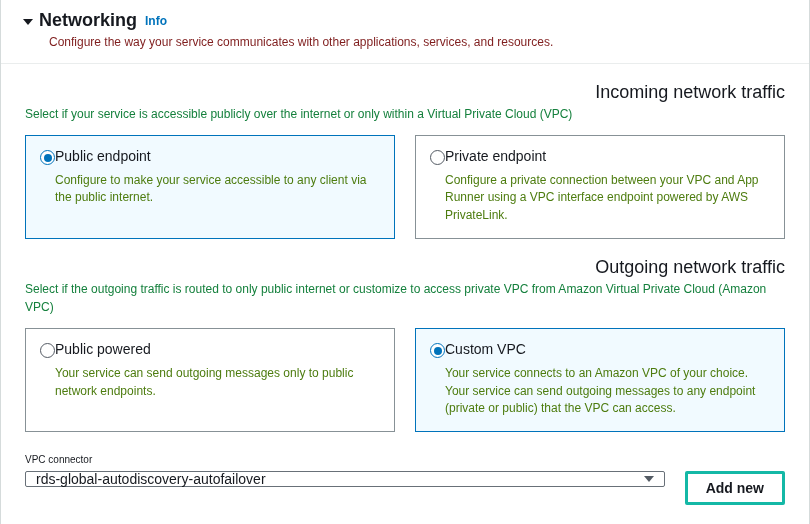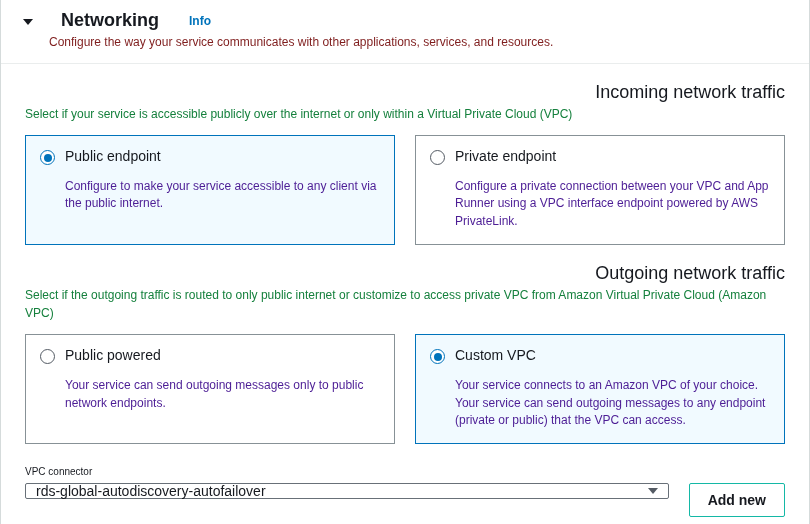--- a/index.html
+++ b/index.html
@@ -12,21 +12,21 @@
   }
   .panel {
     border: 1px solid #d5dbdb;
     border-top: none;
     background: #ffffff;
     padding: 0;
   }
   .panel-header {
     display: flex;
     align-items: center;
-    gap: 26px;
+    gap: 4px;
     padding: 10px 22px 0 22px;
   }
   .panel-header .caret {
     width: 0; height: 0;
     border-top: 6px solid #16191f;
     border-left: 5px solid transparent;
     border-right: 5px solid transparent;
     margin-right: 2px;
     margin-top: 2px;
   }
@@ -67,21 +67,20 @@
   .radio-row {
     display: flex;
     gap: 20px;
   }
   .radio-card {
     flex: 1;
     border: 1px solid #879196;
     background: #ffffff;
     padding: 12px 14px 14px 14px;
     display: flex;
-    gap: 10px;
     align-items: flex-start;
     cursor: pointer;
   }
   .radio-card.selected {
     border: 1px solid #0073bb;
     background: #f1faff;
   }
   .radio {
     flex-shrink: 0;
     width: 15px; height: 15px;
@@ -102,23 +101,23 @@
     background: #0073bb;
     border-radius: 50%;
   }
   .radio-label {
     font-size: 14px;
     color: #16191f;
     font-weight: 400;
   }
   .radio-card .desc {
     font-size: 12px;
-    color: #4c1d95;
+    color: #4d7c0f;
     line-height: 1.45;
-    margin-top: 14px;
+    margin-top: 8px;
   }
   .field-label {
     font-size: 10px;
     color: #16191f;
     margin: 22px 0 6px 0;
   }
   .connector-row {
     display: flex;
     gap: 20px;
     align-items: stretch;
@@ -136,21 +135,21 @@
     cursor: pointer;
   }
   .select .value { font-size: 14px; color: #16191f; }
   .select .chev {
     width: 0; height: 0;
     border-top: 6px solid #545b64;
     border-left: 5px solid transparent;
     border-right: 5px solid transparent;
   }
   .btn {
-    border: 1px solid #14b8a6;
+    border: 3px solid #14b8a6;
     background: #fff;
     color: #16191f;
     font-weight: 700;
     font-size: 14px;
     padding: 6px 18px;
     height: 34px;
     border-radius: 2px;
     cursor: pointer;
     display: flex;
     align-items: center;

